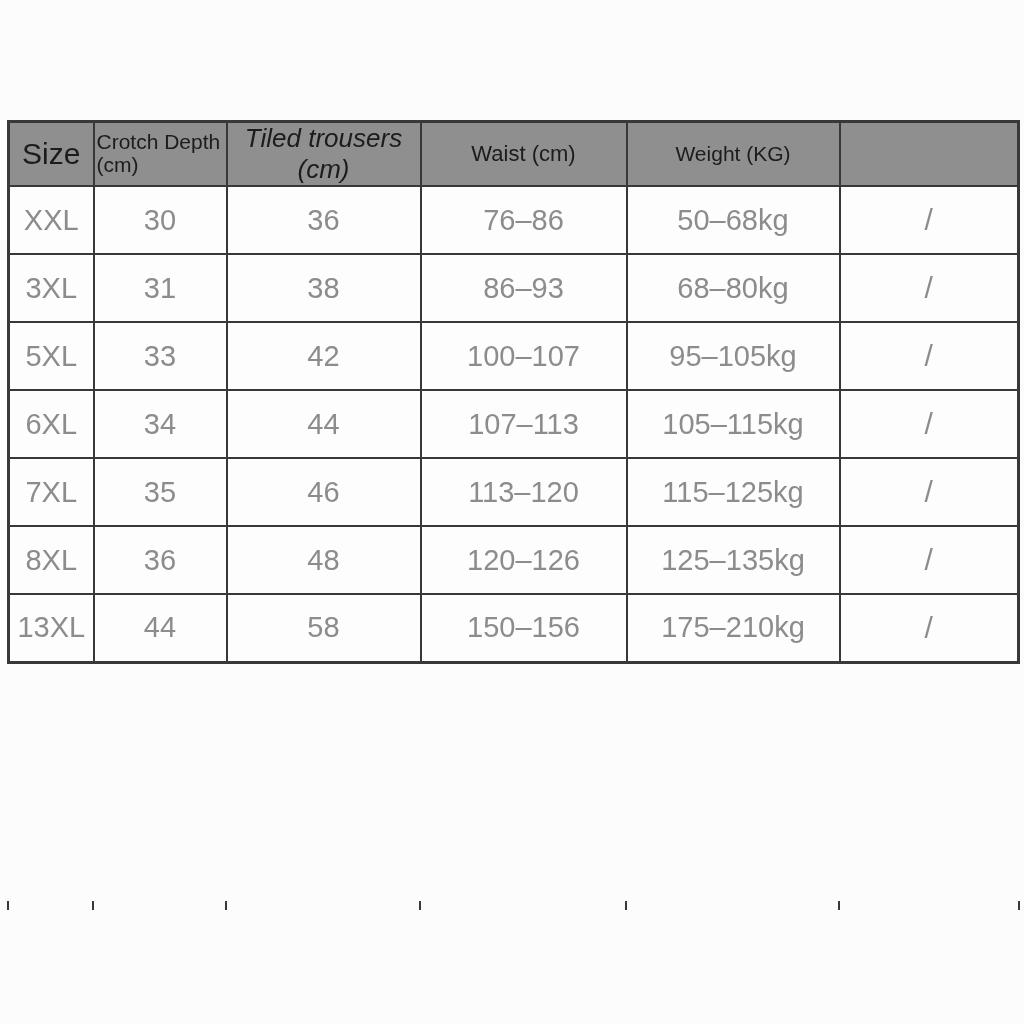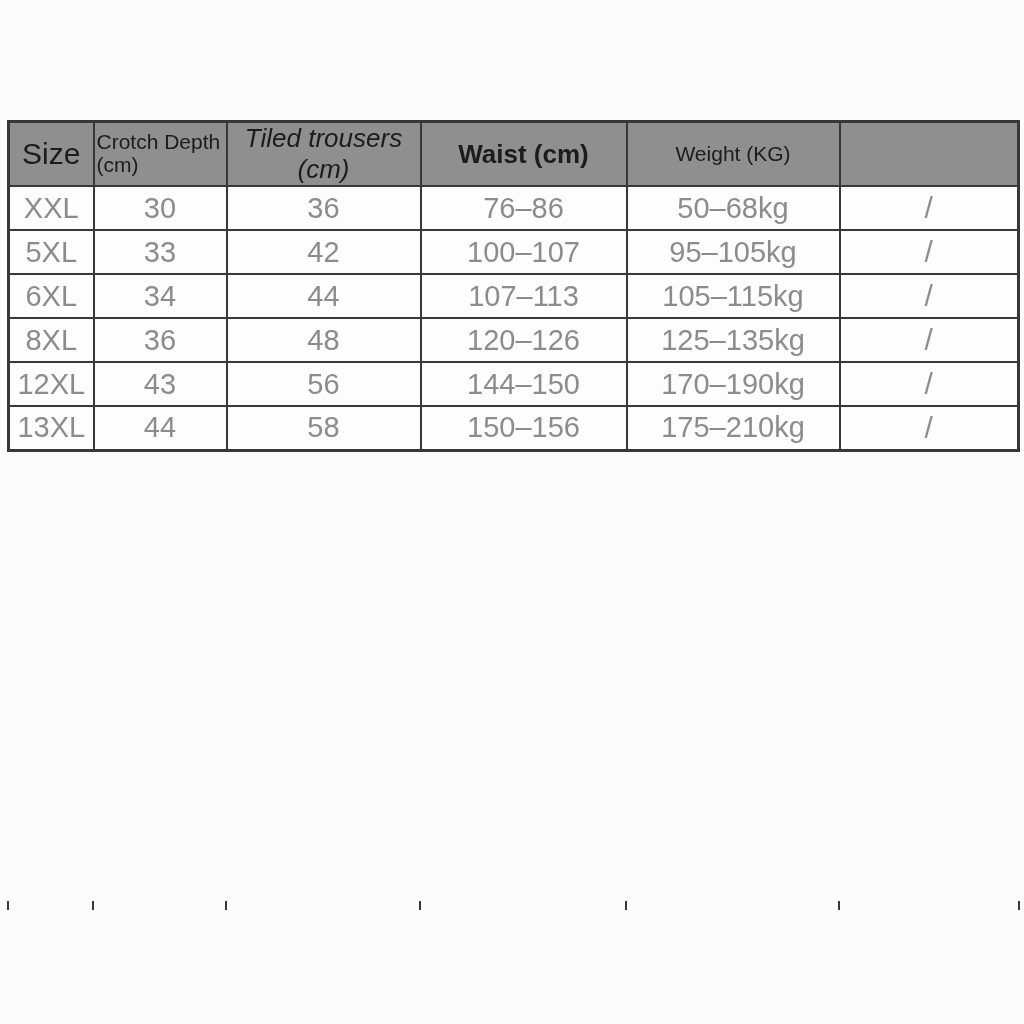--- a/index.html
+++ b/index.html
@@ -25,33 +25,33 @@
     table-layout: fixed;
     width: 1013px;
     border: 3px solid var(--border);
   }
   .size-chart th, .size-chart td {
     border: 2px solid var(--border);
     overflow: hidden;
     white-space: normal;
   }
   .size-chart thead tr { height: 62px; }
-  .size-chart tbody tr { height: 44px; }
+  .size-chart tbody tr { height: 68px; }
 
   .size-chart th {
     background: var(--header-bg);
     color: var(--header-text);
     font-weight: 400;
     text-align: center;
     padding: 0 2px;
   }
   .size-chart th.c0 { font-size: 30px; }
   .size-chart th.c1 { font-size: 21px; text-align: left; padding-right: 2px; line-height: 1.08; }
   .size-chart th.c2 { font-size: 26px; font-style: italic; }
-  .size-chart th.c3 { font-size: 26px; font-weight: bold; }
+  .size-chart th.c3 { font-size: 22px; }
   .size-chart th.c4 { font-size: 21px; }
   .size-chart th.c5 { font-size: 23px; }
 
   .size-chart td {
     background: var(--cell-bg);
     color: var(--cell-text);
     font-size: 29px;
     text-align: center;
     padding: 0;
   }
@@ -92,49 +92,57 @@
       <tbody>
           <tr>
             <td class="c0">XXL</td>
             <td class="c1">30</td>
             <td class="c2">36</td>
             <td class="c3">76–86</td>
             <td class="c4">50–68kg</td>
             <td class="c5">/</td>
           </tr>
           <tr>
+            <td class="c0">3XL</td>
+            <td class="c1">31</td>
+            <td class="c2">38</td>
+            <td class="c3">86–93</td>
+            <td class="c4">68–80kg</td>
+            <td class="c5">/</td>
+          </tr>
+          <tr>
             <td class="c0">5XL</td>
             <td class="c1">33</td>
             <td class="c2">42</td>
             <td class="c3">100–107</td>
             <td class="c4">95–105kg</td>
             <td class="c5">/</td>
           </tr>
           <tr>
             <td class="c0">6XL</td>
             <td class="c1">34</td>
             <td class="c2">44</td>
             <td class="c3">107–113</td>
             <td class="c4">105–115kg</td>
             <td class="c5">/</td>
           </tr>
           <tr>
+            <td class="c0">7XL</td>
+            <td class="c1">35</td>
+            <td class="c2">46</td>
+            <td class="c3">113–120</td>
+            <td class="c4">115–125kg</td>
+            <td class="c5">/</td>
+          </tr>
+          <tr>
             <td class="c0">8XL</td>
             <td class="c1">36</td>
             <td class="c2">48</td>
             <td class="c3">120–126</td>
             <td class="c4">125–135kg</td>
-            <td class="c5">/</td>
-          </tr>
-          <tr>
-            <td class="c0">12XL</td>
-            <td class="c1">43</td>
-            <td class="c2">56</td>
-            <td class="c3">144–150</td>
-            <td class="c4">170–190kg</td>
             <td class="c5">/</td>
           </tr>
           <tr>
             <td class="c0">13XL</td>
             <td class="c1">44</td>
             <td class="c2">58</td>
             <td class="c3">150–156</td>
             <td class="c4">175–210kg</td>
             <td class="c5">/</td>
           </tr>

